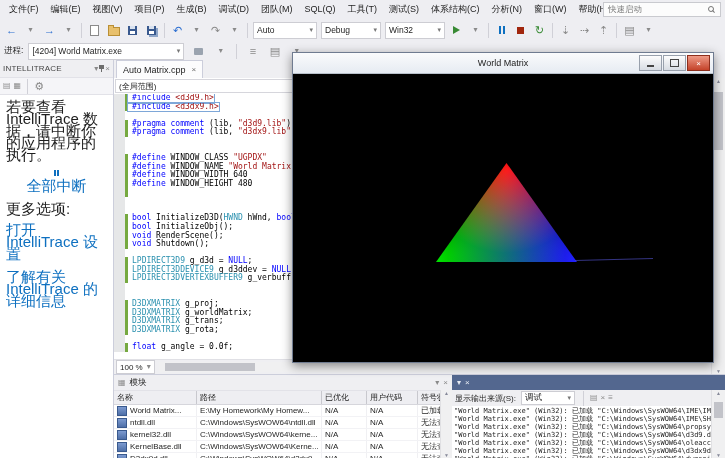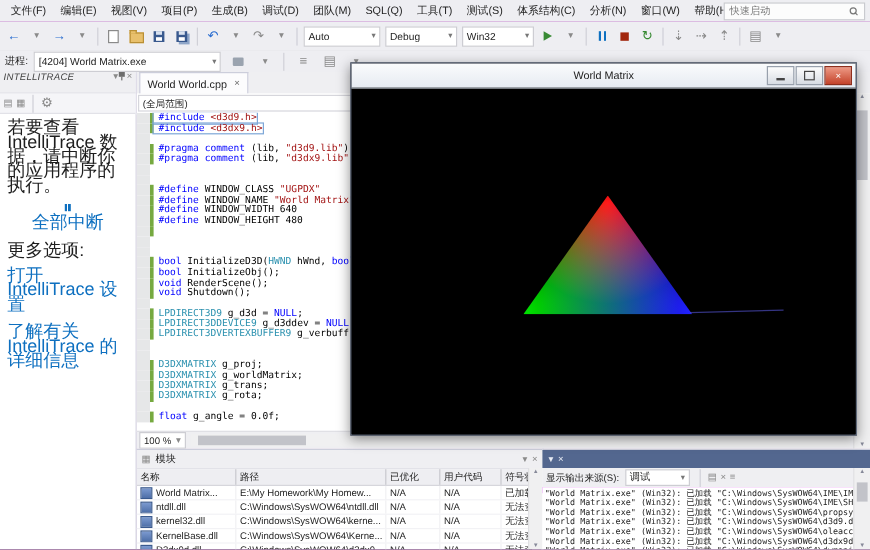--- a/index.html
+++ b/index.html
@@ -39,21 +39,21 @@
   .stopi{width:7px;height:7px;background:#A1260D;display:block;}
   .lifec{width:9px;height:7px;background:#9AA3AF;border-radius:1px;display:block;}
   .mag{width:8px;height:8px;position:relative;display:block;}
   .mag::before{content:"";position:absolute;width:4px;height:4px;border:1px solid #777;border-radius:50%;left:0;top:0;}
   .mag::after{content:"";position:absolute;width:3px;height:1px;background:#777;transform:rotate(45deg);left:4px;top:5px;}
   .pin{width:7px;height:8px;position:relative;display:block;}
   .pin::before{content:"";position:absolute;left:1px;top:0;width:5px;height:4px;background:#6D6D6D;}
   .pin::after{content:"";position:absolute;left:3px;top:4px;width:1px;height:3px;background:#6D6D6D;}
   
   .itrace{position:absolute;left:0;top:60px;width:113px;bottom:0;background:#FFF;border-right:1px solid #CCCEDB;}
-  .it-title{height:17px;background:#EFEFF2;display:flex;align-items:flex-start;padding:0 3px;font-size:8px;color:#444;border-bottom:1px solid #E2E2E8;font-style:italic;}
+  .it-title{height:17px;background:#EFEFF2;display:flex;align-items:center;padding:0 3px;font-size:8px;color:#444;border-bottom:1px solid #E2E2E8;}
   .it-title .t{flex:1;letter-spacing:.2px;}
   .it-tools{height:16px;background:#F5F5F8;display:flex;align-items:center;gap:3px;padding:0 3px;border-bottom:1px solid #E2E2E8;}
   .it-body{padding:6px 6px;font-size:15px;line-height:12px;}
   .link{color:#0E70C0;cursor:pointer;}
   .it-row{display:flex;align-items:center;gap:4px;margin-top:9px;flex-direction:column;}
   
   .editor{position:absolute;left:114px;top:60px;right:0;bottom:84px;background:#FFF;}
   .tabstrip{position:absolute;left:0;top:0;right:0;height:18px;background:#EFEFF2;display:flex;align-items:flex-end;}
   .doc-tab{height:17px;background:#FCFCFD;border:1px solid #CCCEDB;border-bottom:none;display:flex;align-items:center;gap:6px;
            padding:0 6px;margin-left:2px;font-size:9px;}
@@ -245,21 +245,21 @@
       </div>
       <div style="margin-top:11px">更多选项:</div>
       <div class="link" style="margin-top:9px">打开 IntelliTrace 设置</div>
       <div class="link" style="margin-top:11px">了解有关 IntelliTrace 的详细信息</div>
     </div>
   </div>
 
   <div class="editor">
     <div class="tabstrip">
       <div class="doc-tab">
-        <span>World World.cpp</span>
+        <span>Auto Matrix.cpp</span>
         <span class="x">×</span>
       </div>
     </div>
     <div class="scope-row">
       <div class="scope-combo">
         <span>(全局范围)</span>
         <span class="cm glyph gray sm">▾</span>
       </div>
     </div>
     <div class="code-area" id="code-lines">

